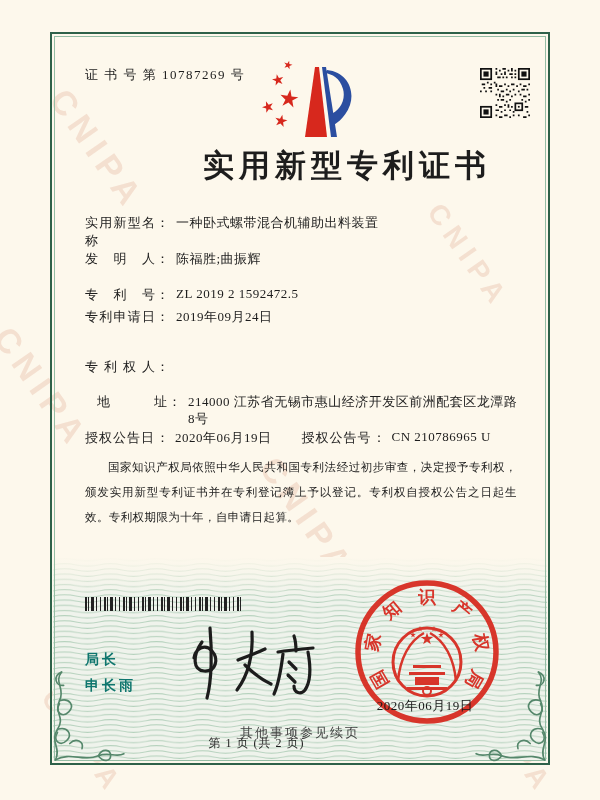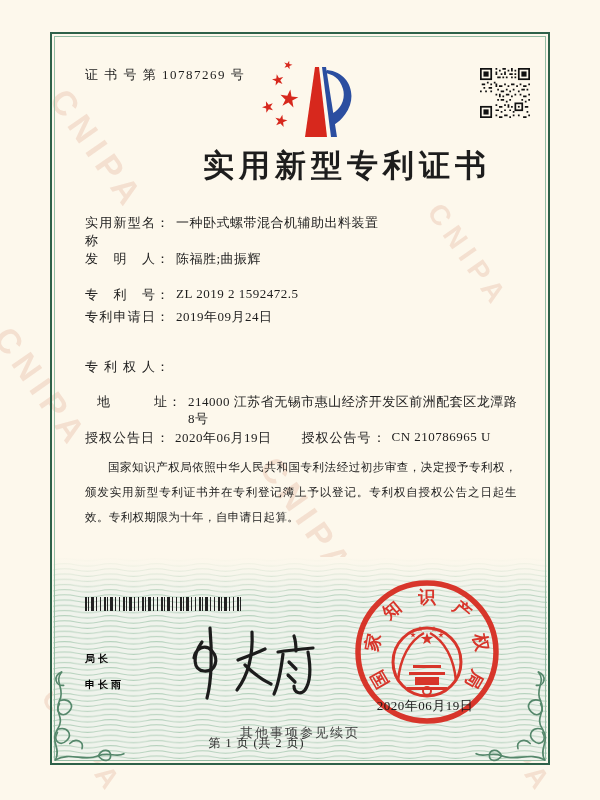--- a/index.html
+++ b/index.html
@@ -45,21 +45,21 @@
   .paras{position:absolute;left:85px;top:455px;width:432px;
          font-size:11.5px;line-height:25px;letter-spacing:0.4px;text-align:justify;}
   .paras p{margin:0;text-indent:2em;}
 
   .barcode{position:absolute;left:85px;top:597px;width:156px;height:14px;
     background:repeating-linear-gradient(90deg,#222 0 2px,transparent 2px 3px,#222 3px 4px,
       transparent 4px 6px,#222 6px 9px,transparent 9px 11px,#222 11px 12px,
       transparent 12px 15px,#222 15px 16px,transparent 16px 19px);}
 
   .officer{position:absolute;left:85px;top:646px;font-family:"Liberation Sans","DejaVu Sans",sans-serif;
-           font-size:10px;font-weight:600;letter-spacing:3px;line-height:26px;color:#000000;}
+           font-size:14px;font-weight:600;letter-spacing:3px;line-height:26px;color:#0f766e;}
   .sig{position:absolute;left:172px;top:620px;}
   .seal{position:absolute;left:352px;top:577px;}
 
   .pageinfo{position:absolute;left:50px;top:735px;width:413px;text-align:center;
             font-size:12px;letter-spacing:1px;}
   .contnote{position:absolute;left:0;top:724px;width:100%;text-align:center;
             font-size:13px;letter-spacing:2px;color:#404040;}
 </style>
 </head>
 <body>

